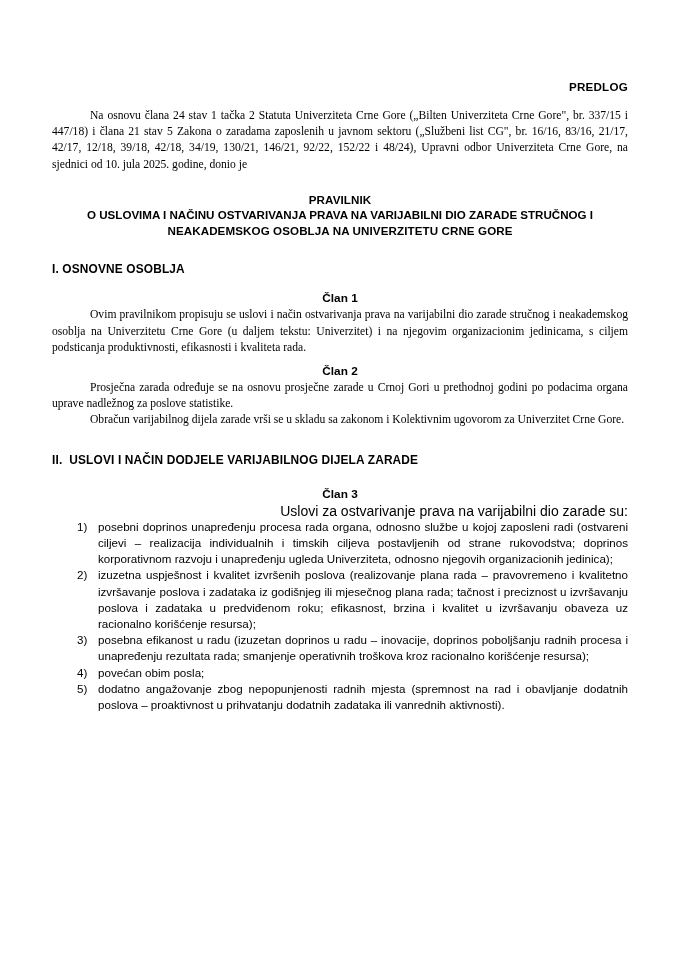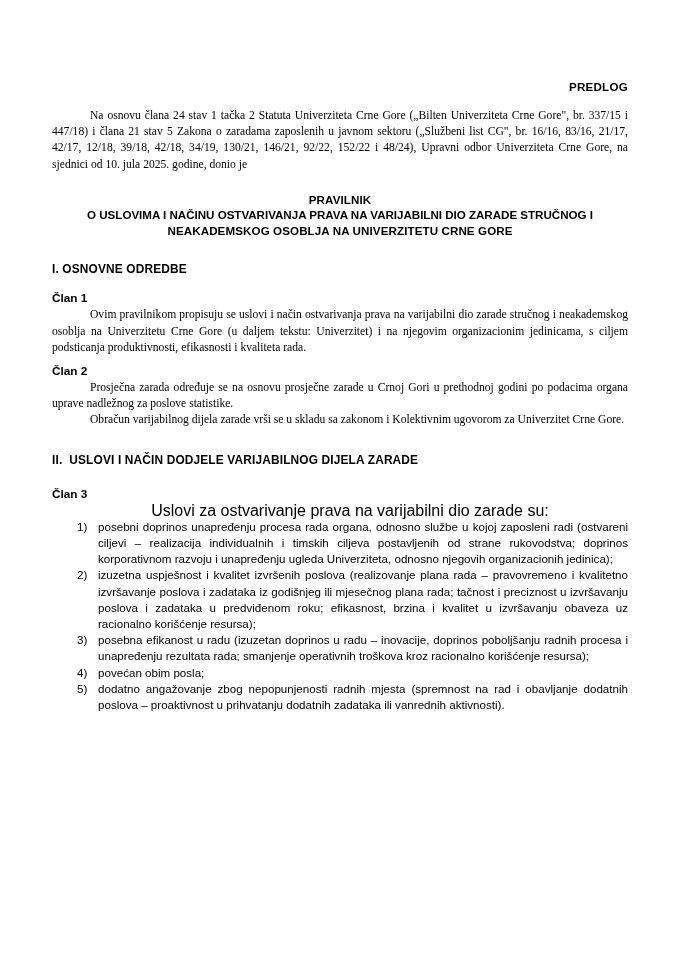--- a/index.html
+++ b/index.html
@@ -71,21 +71,21 @@
     font-weight: bold;
     font-size: 11.9px;
     line-height: 15px;
     letter-spacing: 0.15px;
     margin: 0;
     text-align: left;
     white-space: pre;
   }
 
   .article-heading {
-    text-align: left;
+    text-align: center;
     font-weight: bold;
     font-size: 11.8px;
     line-height: 15px;
     margin: 0 0 1px 0;
   }
 
   .clause-list {
     list-style: none;
     margin: 0;
     padding: 0;
@@ -101,25 +101,25 @@
   .clause-num {
     position: absolute;
     left: 25px;
     top: 0;
     width: 20px;
     text-align: left;
     font-size: 11.6px;
     line-height: 16.2px;
   }
   .lead-in {
-    font-size: 16px;
+    font-size: 14px;
     line-height: 16.2px;
     margin: 0;
     text-indent: 20px;
-    text-align: center;
+    text-align: right;
   }
 </style>
 </head>
 <body>
 
 <div class="page">
   <div class="content">
 
     <div class="doc-label">PREDLOG</div>
 
@@ -128,21 +128,21 @@
     <div class="gap-lg"></div>
 
     <div class="title-block">
       <span class="line">PRAVILNIK</span>
       <span class="line wide">O USLOVIMA I NAČINU OSTVARIVANJA PRAVA NA VARIJABILNI DIO ZARADE STRUČNOG I</span>
       <span class="line">NEAKADEMSKOG OSOBLJA NA UNIVERZITETU CRNE GORE</span>
     </div>
 
     <div class="gap-xl"></div>
 
-    <h2 class="section-heading">I. OSNOVNE ODREDBE</h2>
+    <h2 class="section-heading">I. OSNOVNE OSOBLJA</h2>
 
     <div class="gap-md"></div>
 
     <h3 class="article-heading">Član 1</h3>
     <p class="para indent">Ovim pravilnikom propisuju se uslovi i način ostvarivanja prava na varijabilni dio zarade stručnog i neakademskog osoblja na Univerzitetu Crne Gore (u daljem tekstu: Univerzitet) i na njegovim organizacionim jedinicama, s ciljem podsticanja produktivnosti, efikasnosti i kvaliteta rada.</p>
 
     <div class="gap-sm"></div>
 
     <h3 class="article-heading">Član 2</h3>
     <p class="para indent">Prosječna zarada određuje se na osnovu prosječne zarade u Crnoj Gori u prethodnoj godini po podacima organa uprave nadležnog za poslove statistike.</p>

